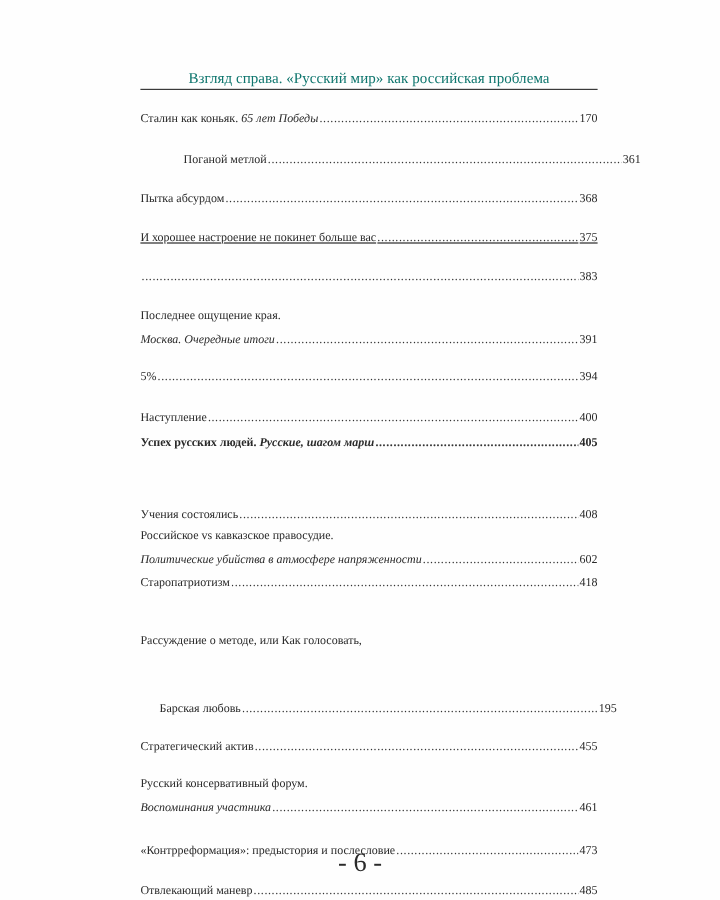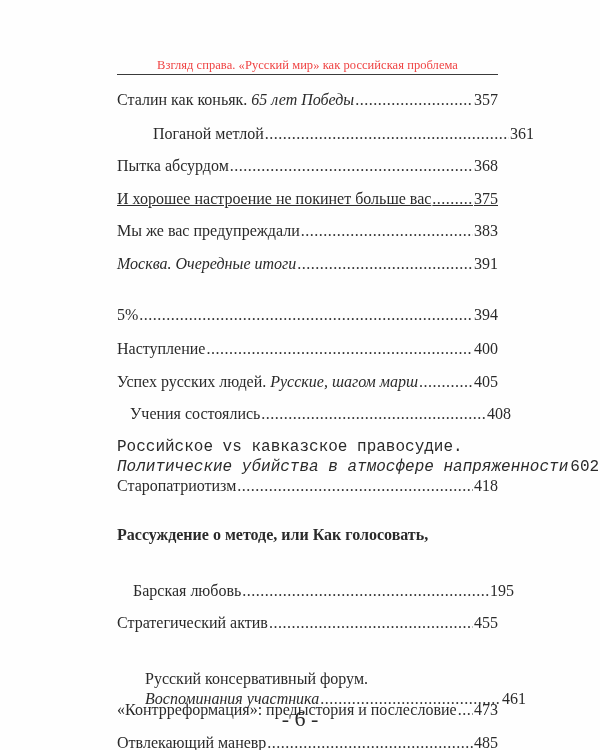--- a/index.html
+++ b/index.html
@@ -21,42 +21,42 @@
       width: 600px; height: 750px;
       background: #fefefe;
     }
     .running-head {
       position: absolute;
       left: 117px;
       width: 381px;
       top: 58px;
       text-align: center;
       font-size: 12.5px;
-      color: #ef4444;
+      color: #0f766e;
       letter-spacing: 0.05px;
     }
     .head-rule {
       position: absolute;
       left: 117px;
       width: 381px;
       top: 74px;
       height: 0;
       border-top: 1px solid #3a3a3a;
     }
     .toc {
       position: absolute;
       left: 117px;
       width: 381px;
       top: 0;
     }
     .entry {
       position: absolute;
       left: 0;
       width: 381px;
-      font-size: 16px;
+      font-size: 10px;
       line-height: 20px;
     }
     .line {
       display: flex;
       align-items: baseline;
       white-space: nowrap;
       height: 20px;
     }
     .title-part { flex: 0 0 auto; }
     .title-part i { font-style: italic; }
@@ -87,21 +87,21 @@
 
 <div class="page">
   <div class="running-head">Взгляд справа. «Русский мир» как российская проблема</div>
   <div class="head-rule"></div>
 
   <div class="toc" id="toc">
       <div class="entry" style="top: 90px;">
         <div class="line">
           <span class="title-part"><span>Сталин как коньяк. </span><i>65 лет Победы</i></span>
           <span class="leader"></span>
-          <span class="page-num">357</span>
+          <span class="page-num">170</span>
         </div>
       </div>
       <div class="entry" style="top: 124px; margin-left: 36px;">
         <div class="line">
           <span class="title-part"><span>Поганой метлой</span></span>
           <span class="leader"></span>
           <span class="page-num">361</span>
         </div>
       </div>
       <div class="entry" style="top: 156px;">
@@ -113,97 +113,99 @@
       </div>
       <div class="entry" style="top: 189px; text-decoration: underline;">
         <div class="line">
           <span class="title-part"><span>И хорошее настроение не покинет больше вас</span></span>
           <span class="leader"></span>
           <span class="page-num">375</span>
         </div>
       </div>
       <div class="entry" style="top: 221px;">
         <div class="line">
-          <span class="title-part"><span>Мы же вас предупреждали</span></span>
           <span class="leader"></span>
           <span class="page-num">383</span>
         </div>
       </div>
       <div class="entry" style="top: 254px;">
         <div class="line">
+          <span class="title-part"><span>Последнее ощущение края.</span></span>
+        </div>
+        <div class="line">
           <span class="title-part"><span></span><i>Москва. Очередные итоги</i></span>
           <span class="leader"></span>
           <span class="page-num">391</span>
         </div>
       </div>
       <div class="entry" style="top: 305px;">
         <div class="line">
           <span class="title-part"><span>5%</span></span>
           <span class="leader"></span>
           <span class="page-num">394</span>
         </div>
       </div>
       <div class="entry" style="top: 339px;">
         <div class="line">
           <span class="title-part"><span>Наступление</span></span>
           <span class="leader"></span>
           <span class="page-num">400</span>
         </div>
       </div>
-      <div class="entry" style="top: 372px;">
+      <div class="entry" style="top: 360px; font-weight: bold;">
         <div class="line">
           <span class="title-part"><span>Успех русских людей. </span><i>Русские, шагом марш</i></span>
           <span class="leader"></span>
           <span class="page-num">405</span>
         </div>
       </div>
-      <div class="entry" style="top: 404px; margin-left: 13px;">
+      <div class="entry" style="top: 420px;">
         <div class="line">
           <span class="title-part"><span>Учения состоялись</span></span>
           <span class="leader"></span>
           <span class="page-num">408</span>
         </div>
       </div>
-      <div class="entry" style="top: 437px; font-family: Liberation Mono, monospace;">
+      <div class="entry" style="top: 437px;">
         <div class="line">
           <span class="title-part"><span>Российское vs кавказское правосудие.</span></span>
         </div>
         <div class="line">
           <span class="title-part"><span></span><i>Политические убийства в атмосфере напряженности</i></span>
           <span class="leader"></span>
           <span class="page-num">602</span>
         </div>
       </div>
       <div class="entry" style="top: 476px;">
         <div class="line">
           <span class="title-part"><span>Старопатриотизм</span></span>
           <span class="leader"></span>
           <span class="page-num">418</span>
         </div>
       </div>
-      <div class="entry" style="top: 525px; font-weight: bold;">
+      <div class="entry" style="top: 525px;">
         <div class="line">
           <span class="title-part"><span>Рассуждение о методе, или Как голосовать,</span></span>
         </div>
       </div>
       <div class="entry" style="top: 581px; margin-left: 16px;">
         <div class="line">
           <span class="title-part"><span>Барская любовь</span></span>
           <span class="leader"></span>
           <span class="page-num">195</span>
         </div>
       </div>
       <div class="entry" style="top: 613px;">
         <div class="line">
           <span class="title-part"><span>Стратегический актив</span></span>
           <span class="leader"></span>
           <span class="page-num">455</span>
         </div>
       </div>
-      <div class="entry" style="top: 669px; margin-left: 28px;">
+      <div class="entry" style="top: 644px;">
         <div class="line">
           <span class="title-part"><span>Русский консервативный форум.</span></span>
         </div>
         <div class="line">
           <span class="title-part"><span></span><i>Воспоминания участника</i></span>
           <span class="leader"></span>
           <span class="page-num">461</span>
         </div>
       </div>
       <div class="entry" style="top: 700px;">

